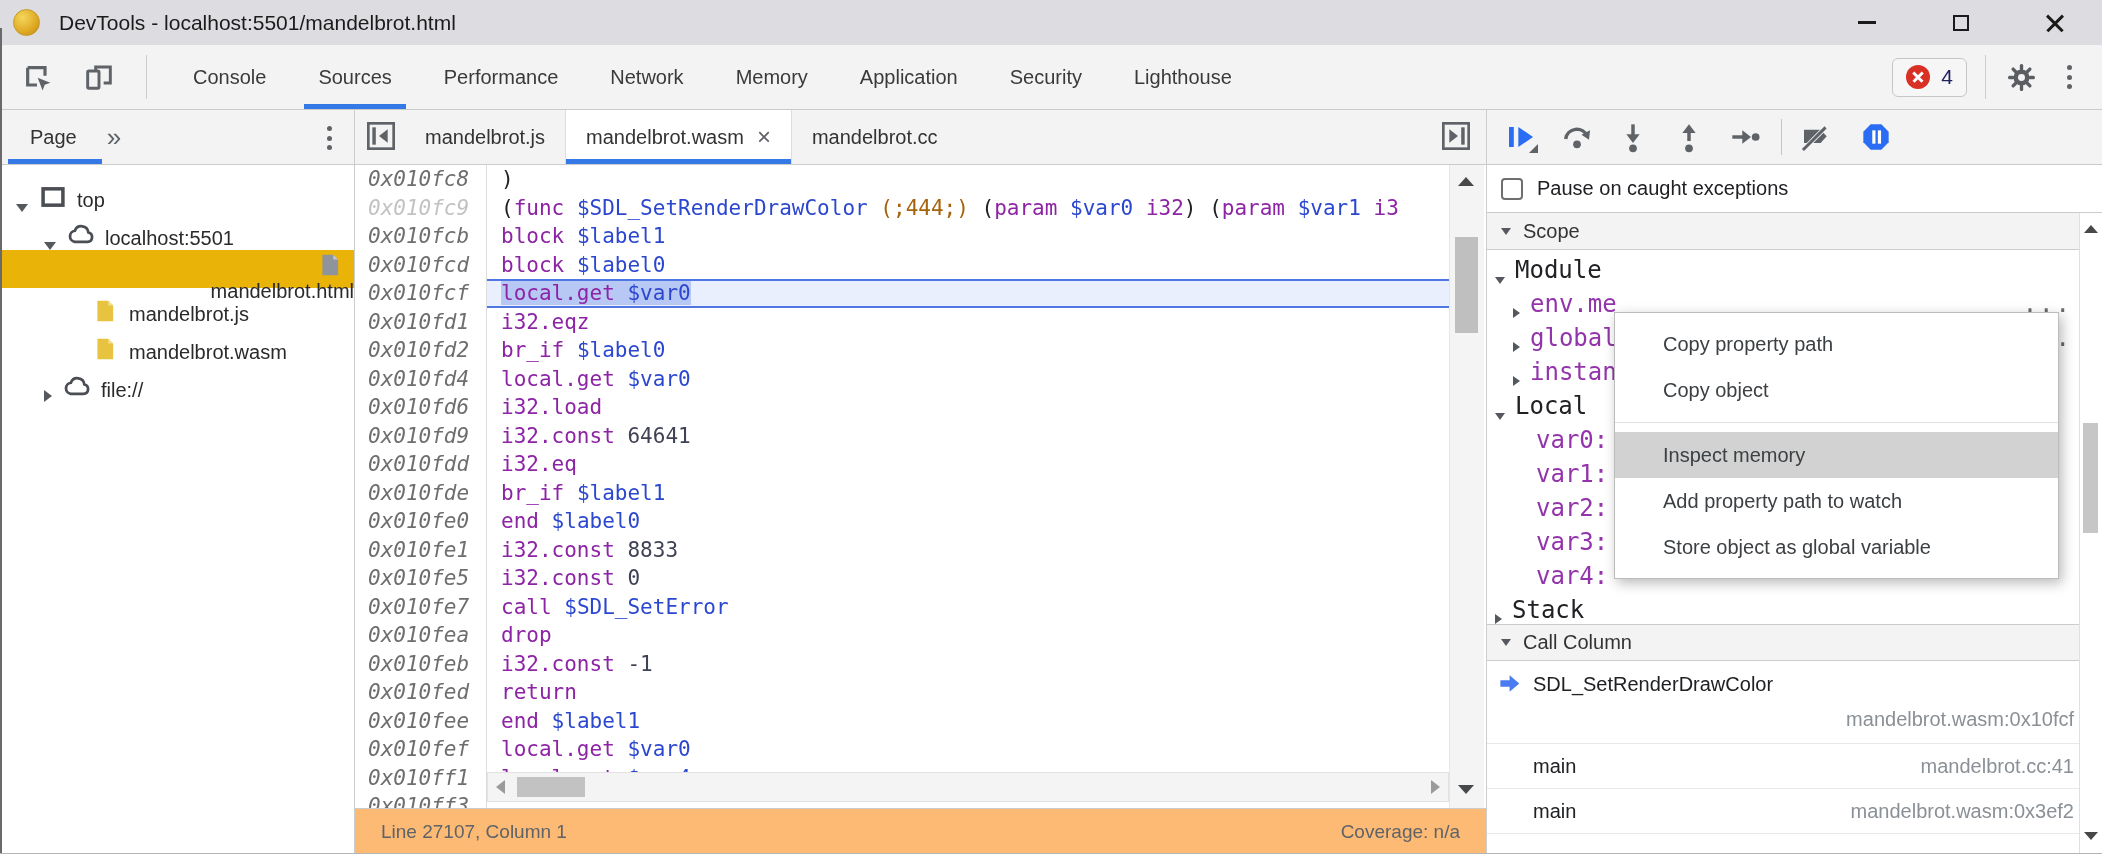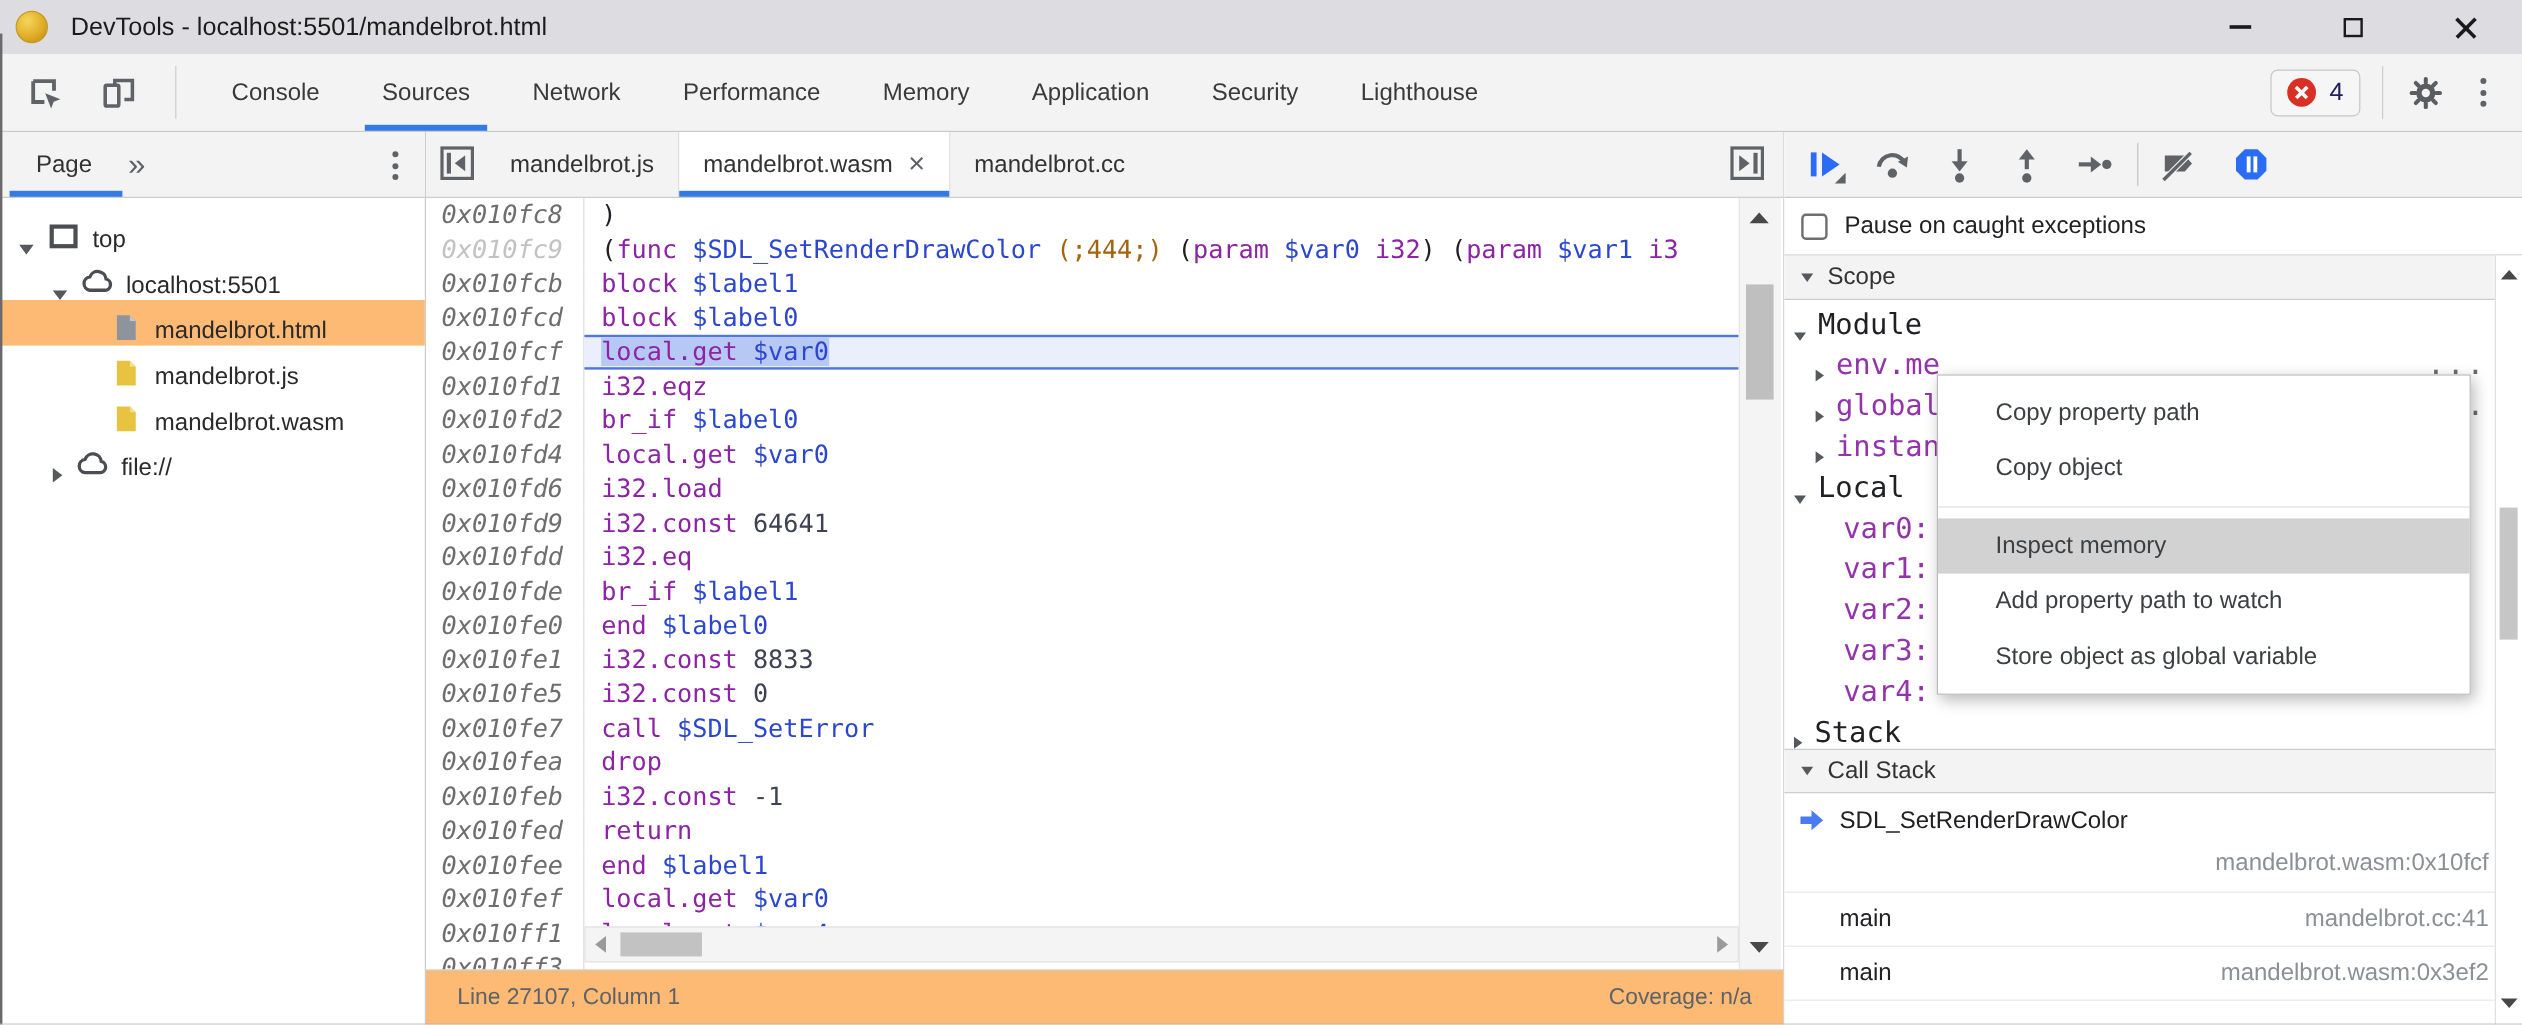--- a/index.html
+++ b/index.html
@@ -51,21 +51,21 @@
   .navigator{position:absolute;left:0;top:110px;bottom:0;width:355px;background:#fff;
     border-right:1px solid #ccc;box-sizing:border-box;}
   .nav-head{height:55px;background:#f3f3f3;border-bottom:1px solid #ccc;position:relative;
     display:flex;align-items:center;box-sizing:border-box;}
   .nav-tab-label{margin-left:30px;font-size:20px;color:#333;}
   .nav-underline{position:absolute;left:8px;bottom:0;width:94px;height:5px;background:#3579e6;}
   .nav-chevrons{margin-left:30px;font-size:26px;color:#5f6368;}
   .nav-kebab{position:absolute;right:22px;top:16px;}
   #nav-tree{padding-top:9px;}
   .tree-row{height:38px;display:flex;align-items:flex-end;font-size:20px;color:#2a2a2a;box-sizing:border-box;}
-  .tree-row.selected{background:#fdba74;}
+  .tree-row.selected{background:#eab308;flex-direction:column;}
   .tree-icon{flex:none;width:30px;height:30px;margin-right:9px;display:flex;align-items:center;justify-content:center;}
 
   
   .editor{position:absolute;left:355px;top:110px;width:1132px;bottom:0;box-sizing:border-box;
     border-right:1px solid #ccc;background:#fff;}
   .src-tabstrip{height:55px;background:#f3f3f3;border-bottom:1px solid #ccc;display:flex;align-items:stretch;box-sizing:border-box;}
   .strip-btn{width:34px;height:34px;align-self:center;margin:0 6px 0 10px;flex:none;}
   .strip-btn.right{margin:0 12px 0 auto;}
   #src-tabs{display:flex;}
   .src-tab{display:flex;align-items:center;padding:0 20px;font-size:20px;color:#333;position:relative;}
@@ -181,22 +181,22 @@
     <div class="tb-icon" style="margin-left:28px;">
       <svg viewBox="0 0 24 24" width="32" height="32">
           <path d="M9.5 7.5 V4.5 h11 v12 h-5" fill="none" stroke="#5f6368" stroke-width="2.2"></path>
           <rect x="3.5" y="7.5" width="8.5" height="13" rx="1" fill="none" stroke="#5f6368" stroke-width="2.2"></rect>
         </svg>
     </div>
     <div class="tb-divider" style="margin-left:30px;"></div>
     <div id="main-tabs">
         <div class="main-tab">Console</div>
         <div class="main-tab active">Sources</div>
+        <div class="main-tab">Performance</div>
         <div class="main-tab">Network</div>
-        <div class="main-tab">Performance</div>
         <div class="main-tab">Memory</div>
         <div class="main-tab">Application</div>
         <div class="main-tab">Security</div>
         <div class="main-tab">Lighthouse</div>
       </div>
     <div class="tb-right">
       <div class="err-badge">
         <span class="err-circle"></span>
         <span class="err-count">4</span>
       </div>
@@ -477,21 +477,21 @@
           <span class="sr-label purple">var4:</span>
         </div>
         <div class="scope-row sr-title">
           <span class="exp small right"></span>
           <span class="sr-label">Stack</span>
         </div>
       </div>
 
     <div class="sec-head bordered">
       <span class="exp small down"></span>
-      <span>Call Stack</span>
+      <span>Call Column</span>
     </div>
 
     <div id="cs-frames">
         <div class="cs-frame1">
           <span class="cs-arrow"><svg viewBox="0 0 24 24" width="27" height="27">
               <path d="M3 9.2 h8.2 V4.6 l8.6 7.4 -8.6 7.4 v-4.6 H3 z" fill="#4a7bf0"></path>
             </svg></span>
           <span class="cs-name">SDL_SetRenderDrawColor</span>
           <span class="cs-loc">mandelbrot.wasm:0x10fcf</span>
         </div>

